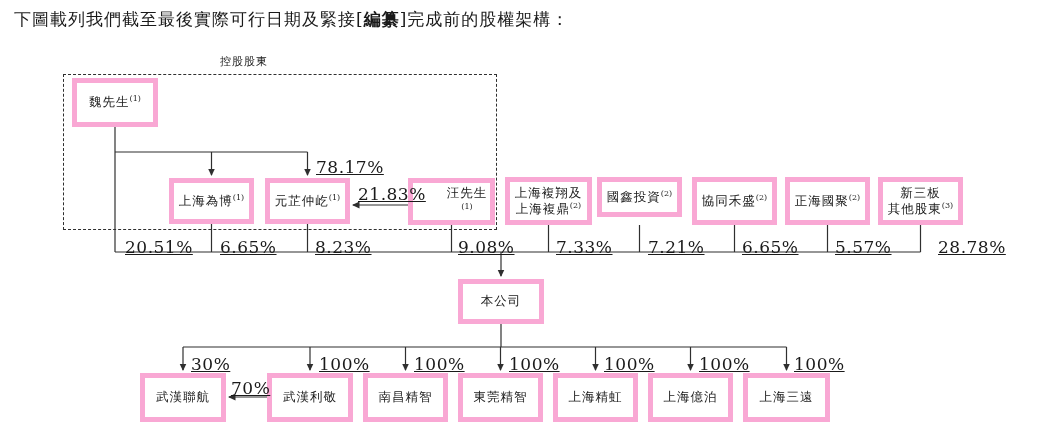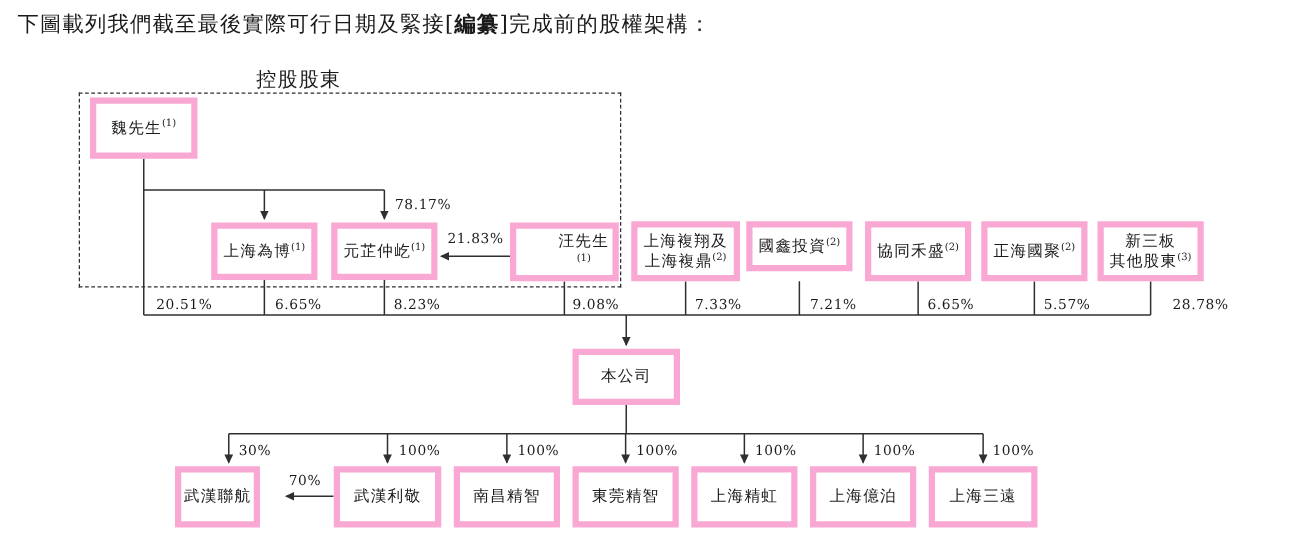--- a/index.html
+++ b/index.html
@@ -15,25 +15,25 @@
     position:absolute;border:5px solid #f9a8d4;background:#fff;
     display:flex;flex-direction:column;align-items:center;justify-content:center;
     font-size:12.5px;line-height:1.3;text-align:center;letter-spacing:1px;box-sizing:border-box;
   }
   .node sup{font-size:8px;letter-spacing:0;line-height:0;}
   .dashed-box{
     position:absolute;left:63px;top:74px;width:434px;height:156px;
     border:1px dashed #2f2f2f;box-sizing:border-box;background:transparent;
   }
   .group-label{
-    position:absolute;left:194px;top:54px;width:90px;text-align:center;
-    font-size:16px;letter-spacing:1px;
+    position:absolute;left:220px;top:54px;width:90px;
+    font-size:11px;letter-spacing:1px;
   }
   .pct{
-    position:absolute;font-size:11px;letter-spacing:0.5px;white-space:nowrap;
+    position:absolute;font-size:17px;letter-spacing:0.5px;white-space:nowrap;text-decoration:underline;
   }
   svg.wires{position:absolute;left:0;top:0;pointer-events:none;}
 </style>
 </head>
 <body>
 
 <div id="stage">
 
   <div id="title"><span>下圖載列我們截至最後實際可行日期及緊接[</span><span class="bold">編纂</span><span>]完成前的股權架構：</span></div>
 
@@ -109,21 +109,21 @@
   </div>
   <div class="node" style="left:878px;top:177px;width:85px;height:48px;">
     <span>新三板</span>
     <span><span>其他股東</span><sup>(3)</sup></span>
   </div>
 
   <div class="node" style="left:458px;top:279px;width:86px;height:45px;">
     <span>本公司</span>
   </div>
 
-  <div class="node" style="left:140px;top:373px;width:68px;height:49px;">
+  <div class="node" style="left:140px;top:373px;width:86px;height:49px;">
     <span>武漢聯航</span>
   </div>
   <div class="node" style="left:267px;top:373px;width:86px;height:49px;">
     <span>武漢利敬</span>
   </div>
   <div class="node" style="left:363px;top:373px;width:85px;height:49px;">
     <span>南昌精智</span>
   </div>
   <div class="node" style="left:553px;top:373px;width:85px;height:49px;">
     <span>上海精虹</span>

